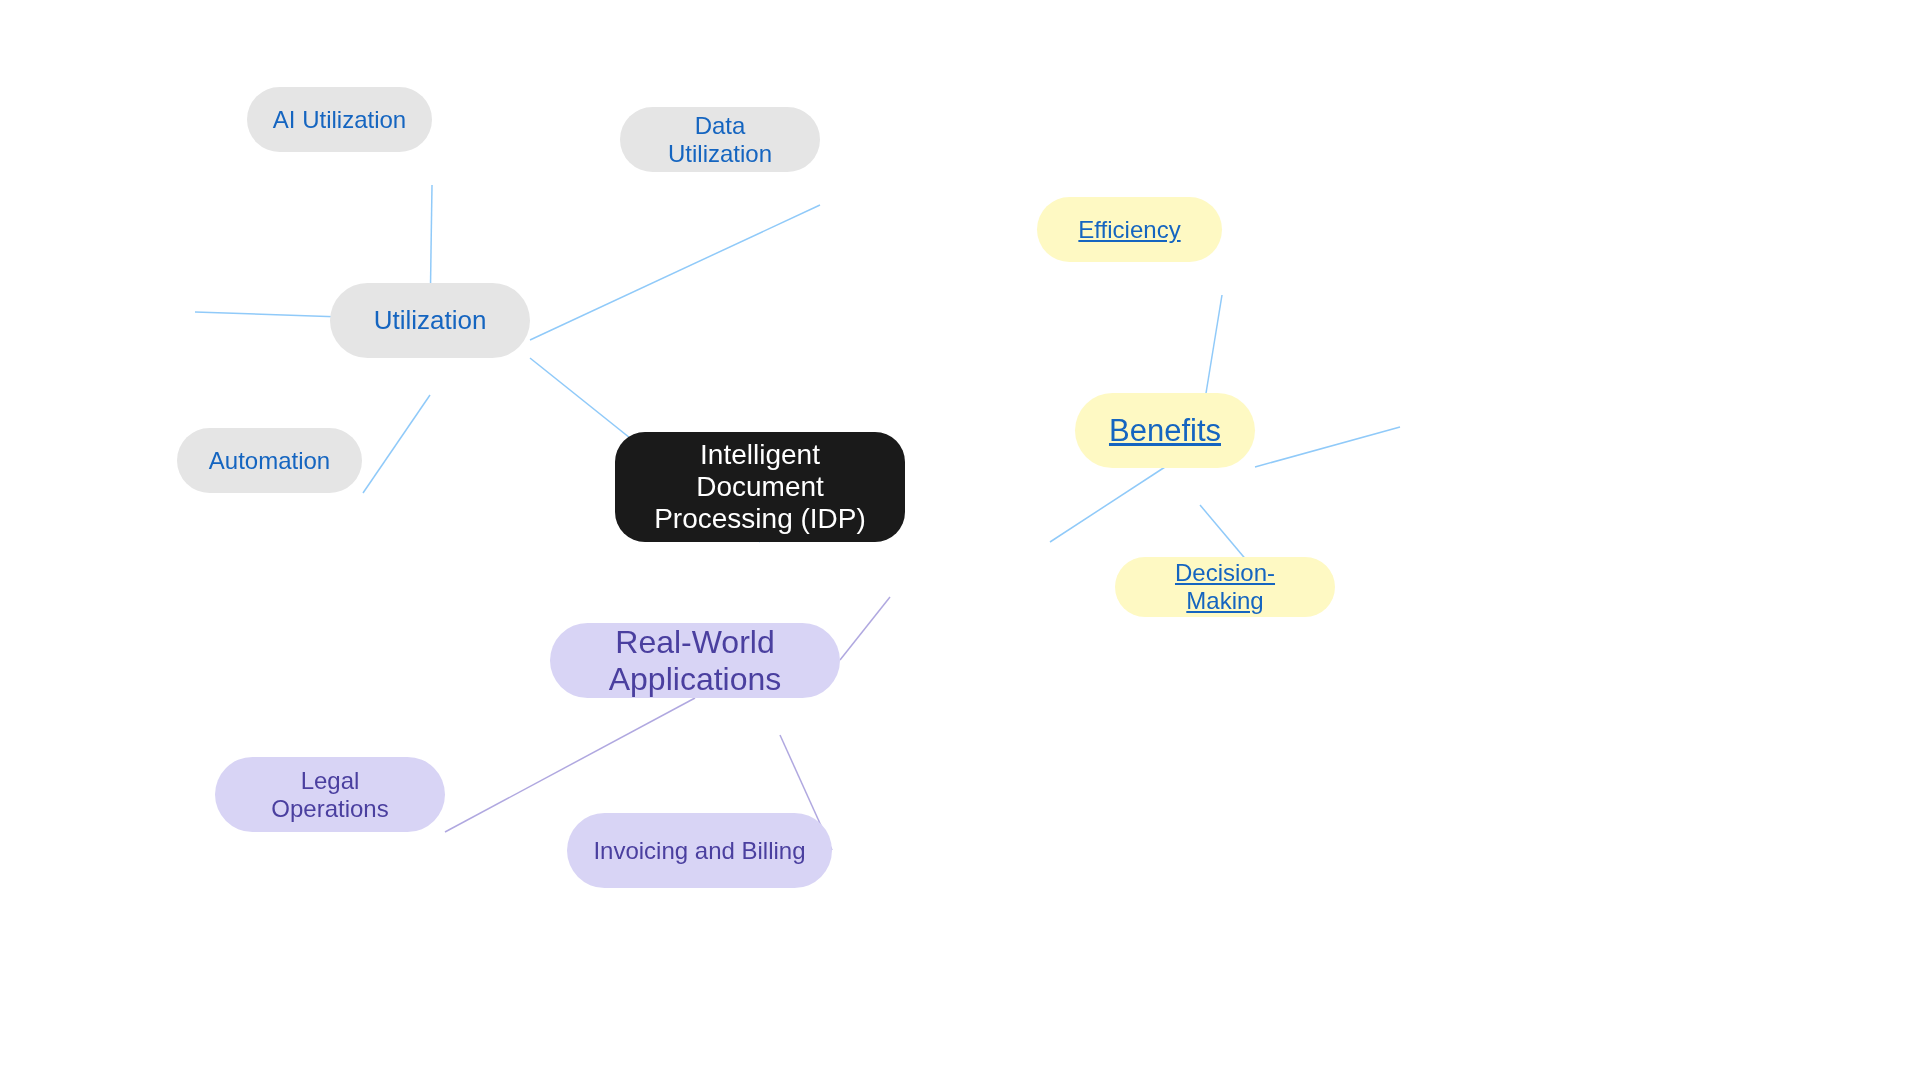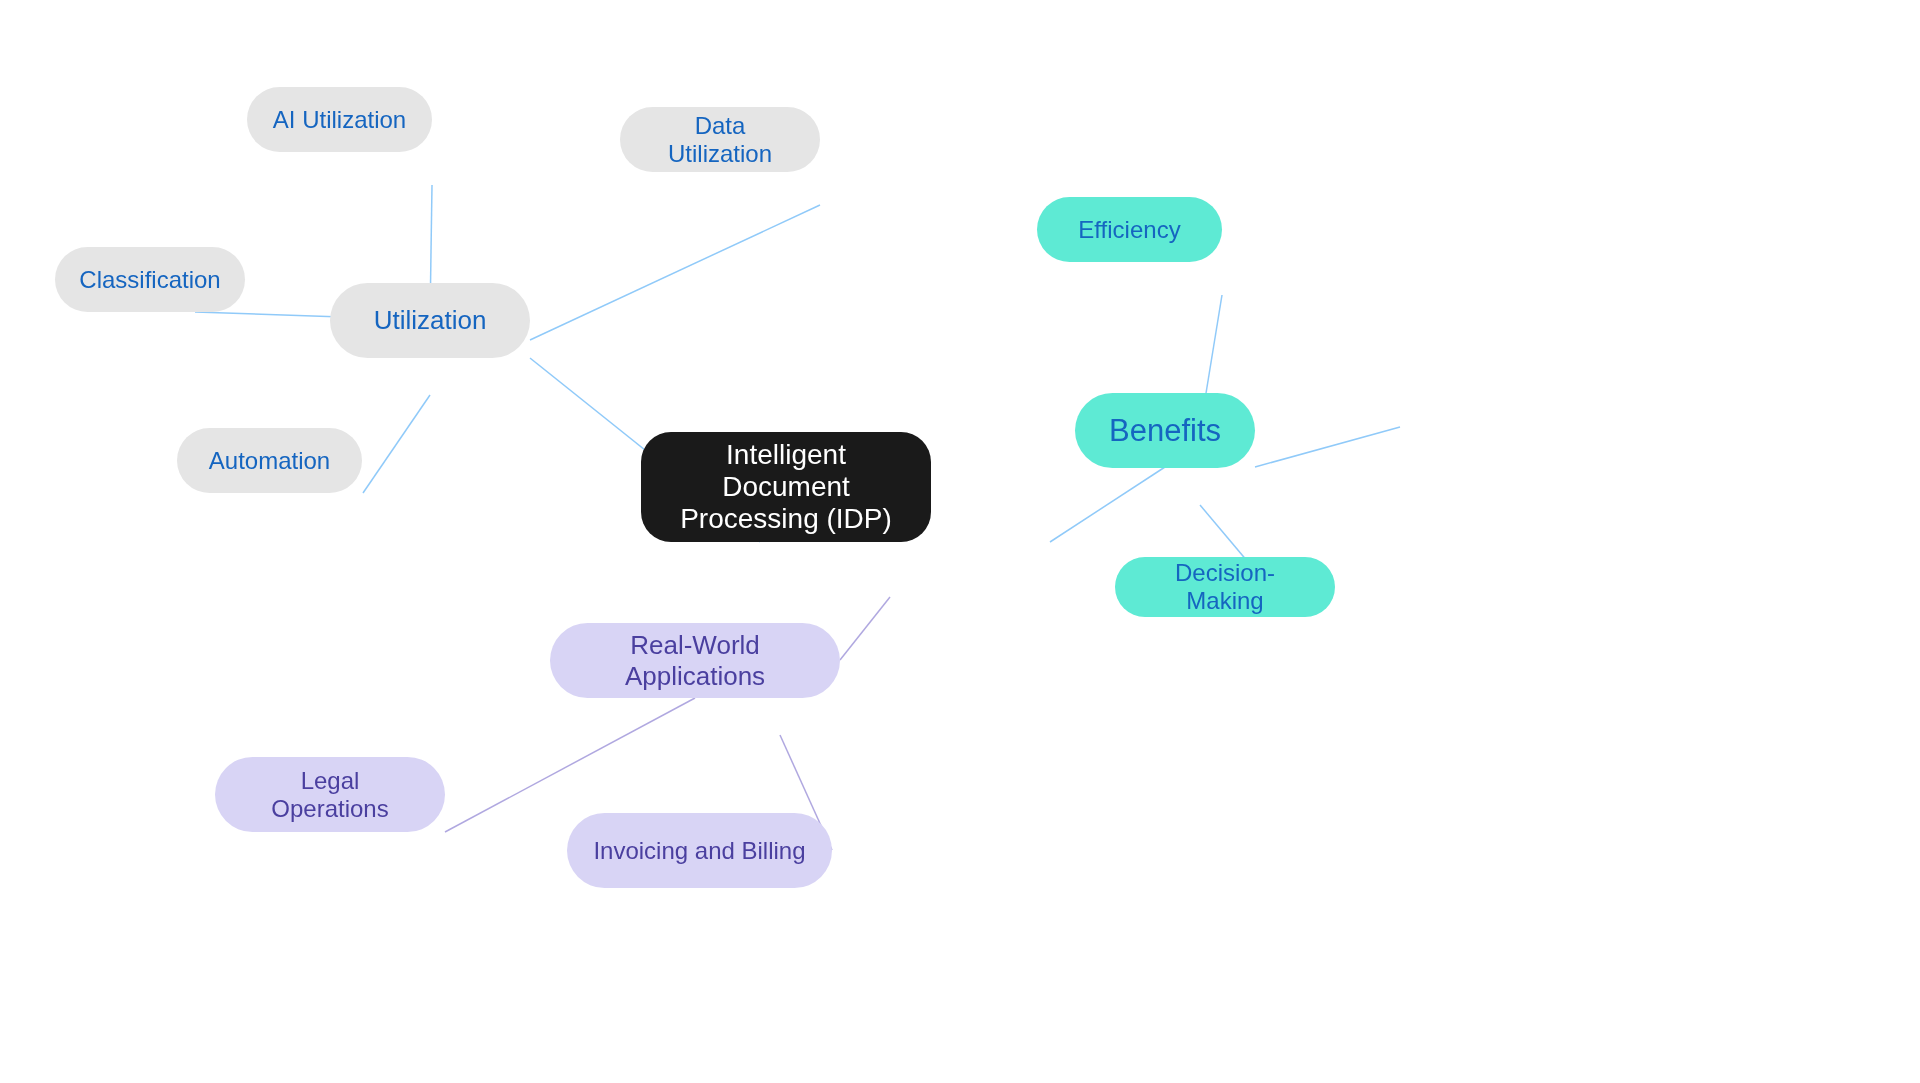--- a/index.html
+++ b/index.html
@@ -44,23 +44,24 @@
       width: 290px;
       height: 110px;
       border-radius: 30px;
     }
     .node-blue {
       background: #e5e5e5;
       color: #1565c0;
       border: none;
     }
     .node-blue-light {
-      background: #5eead4;
+      background: #fef9c3;
       color: #1565c0;
       border: none;
+      text-decoration: underline;
     }
     .node-purple {
       background: #d8d4f5;
       color: #4a3f9f;
       border: none;
     }
   </style>
 </head>
 <body>
 
@@ -80,39 +81,38 @@
     <line x1="1200" y1="430" x2="1222" y2="295" stroke="#90caf9" stroke-width="1.5"></line>
     <line x1="1255" y1="467" x2="1400" y2="427" stroke="#90caf9" stroke-width="1.5"></line>
     <line x1="1200" y1="505" x2="1280" y2="600" stroke="#90caf9" stroke-width="1.5"></line>
 
     <line x1="890" y1="597" x2="840" y2="660" stroke="#b0a8e0" stroke-width="1.5"></line>
 
     <line x1="695" y1="698" x2="445" y2="832" stroke="#b0a8e0" stroke-width="1.5"></line>
     <line x1="780" y1="735" x2="832" y2="850" stroke="#b0a8e0" stroke-width="1.5"></line>
   </svg>
 
-  <div class="node node-center" style="left:615px; top:432px; width:290px; height:110px;margin-left:26px;">Intelligent Document
+  <div class="node node-center" style="left:615px; top:432px; width:290px; height:110px;">Intelligent Document
 Processing (IDP)</div>
 
   <div class="node node-blue" style="left:330px; top:283px; width:200px; height:75px; font-size:26px;">Utilization</div>
 
   <div class="node node-blue" style="left:247px; top:87px; width:185px; height:65px; font-size:24px;">AI Utilization</div>
 
-  <div class="node node-blue" style="left:55px; top:247px; width:190px; height:65px; font-size:24px;">Classification</div>
 
   <div class="node node-blue" style="left:620px; top:107px; width:200px; height:65px; font-size:24px;">Data Utilization</div>
 
   <div class="node node-blue" style="left:177px; y:460; width:185px; height:65px; font-size:24px; top:428px;">Automation</div>
 
   <div class="node node-blue-light" style="left:1075px; top:393px; width:180px; height:75px; font-size:31px;">Benefits</div>
 
   <div class="node node-blue-light" style="left:1037px; top:197px; width:185px; height:65px; font-size:24px;">Efficiency</div>
 
 
   <div class="node node-blue-light" style="left:1115px; top:557px; width:220px; height:60px; font-size:24px;">Decision-Making</div>
 
-  <div class="node node-purple" style="left:550px; top:623px; width:290px; height:75px; font-size:26px;">Real-World Applications</div>
+  <div class="node node-purple" style="left:550px; top:623px; width:290px; height:75px; font-size:32px;">Real-World Applications</div>
 
   <div class="node node-purple" style="left:567px; top:813px; width:265px; height:75px; font-size:24px;">Invoicing and Billing</div>
 
   <div class="node node-purple" style="left:215px; top:757px; width:230px; height:75px; font-size:24px;">Legal Operations</div>
 
 </div>
 
 </body></html>

